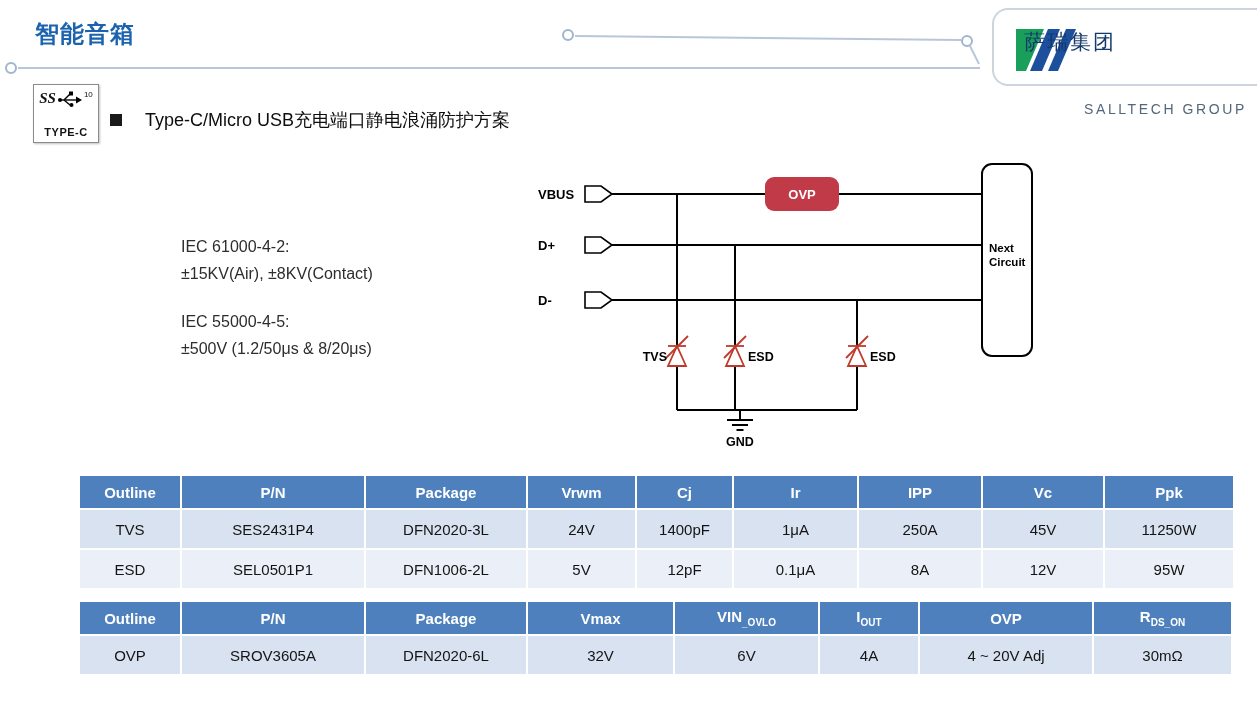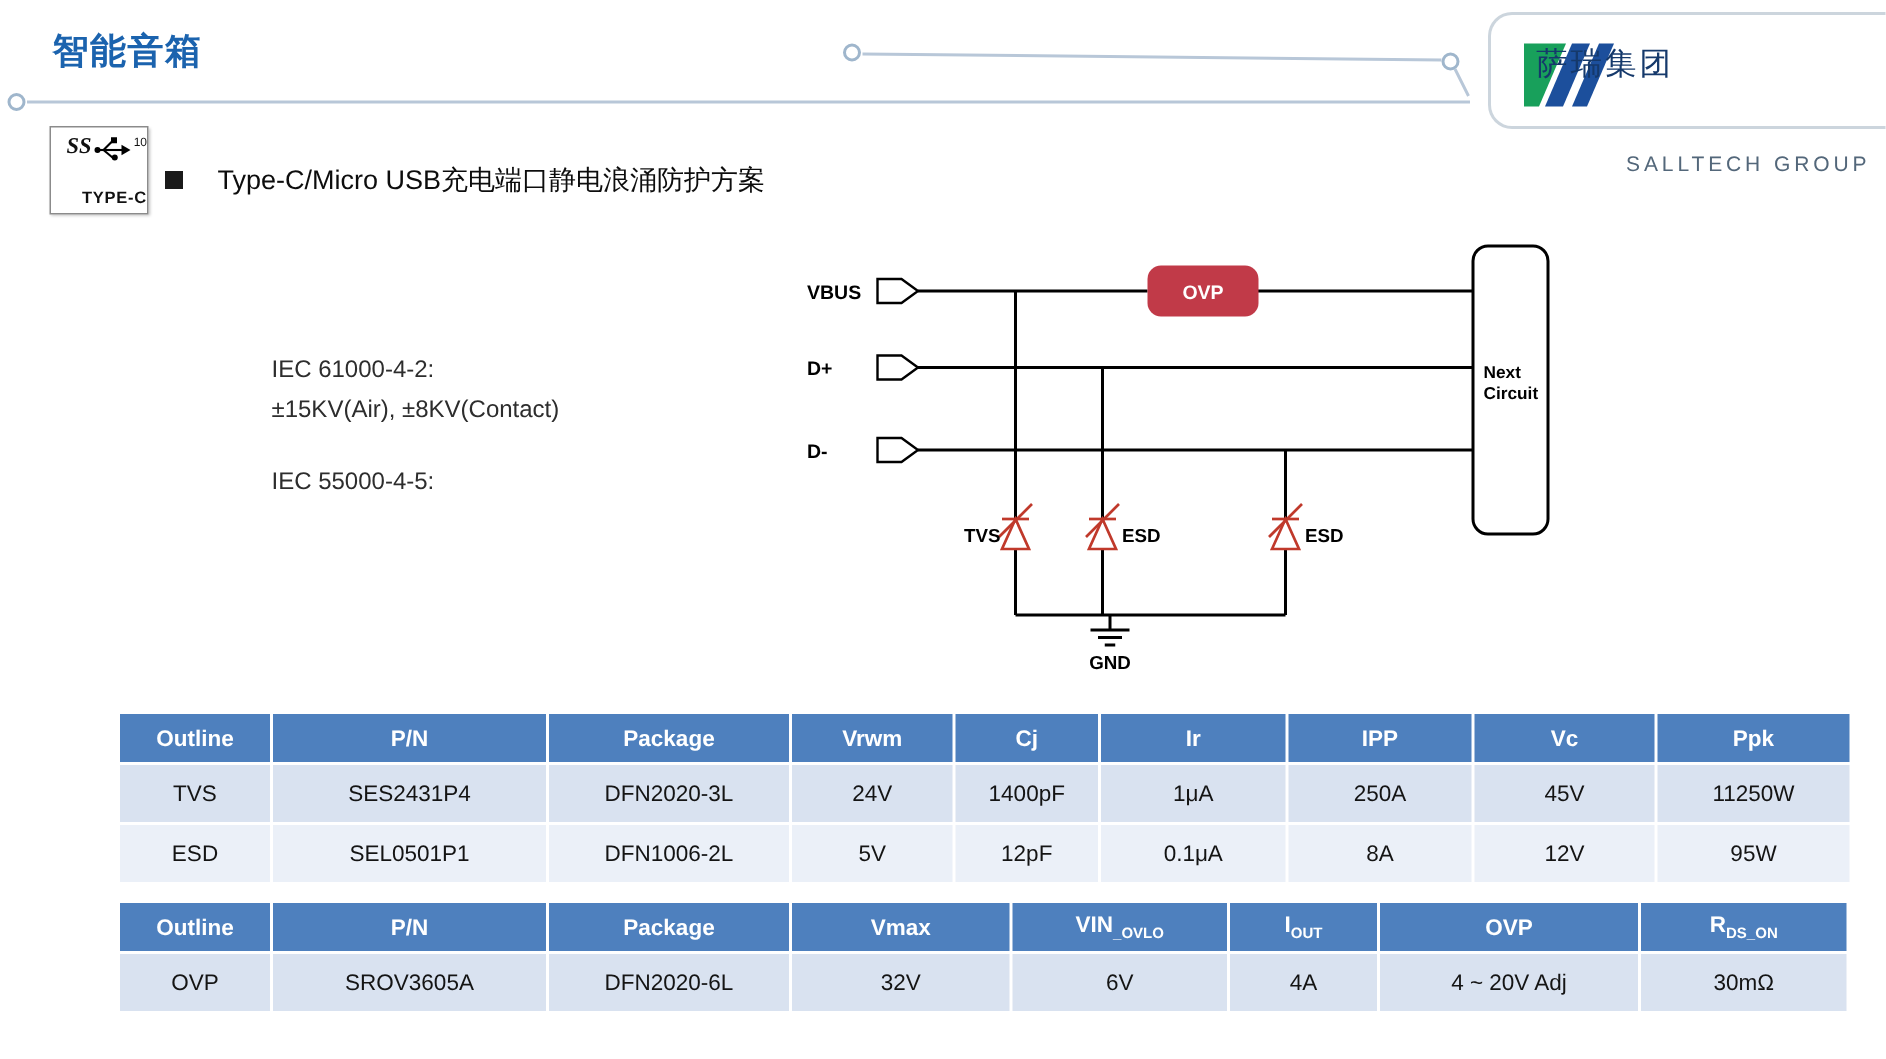--- a/index.html
+++ b/index.html
@@ -11,21 +11,21 @@
   .page-title{left:35px;top:18px;font-size:24px;font-weight:bold;color:#1b63ae;letter-spacing:1px;}
   .deco{left:0;top:0;pointer-events:none;}
   .logo-frame{left:992px;top:8px;width:268px;height:74px;border:2px solid #ccd5dd;border-right:none;
               border-radius:16px 0 0 16px;}
   .logo-mark{left:1014px;top:26px;}
   .logo-name{left:1024px;top:28px;font-size:21px;font-weight:normal;color:#15396b;letter-spacing:2px;}
   .logo-sub{left:1084px;top:57px;font-size:14px;color:#53677a;letter-spacing:2.6px;margin-top:44px;}
 
   
   .typec{left:33px;top:84px;width:64px;height:57px;border:1px solid #8b8b8b;background:#fff;
-         box-shadow:1px 1px 2px rgba(0,0,0,.25);display:flex;flex-direction:column;align-items:flex-end;justify-content:center;}
+         box-shadow:1px 1px 2px rgba(0,0,0,.25);display:flex;flex-direction:column;align-items:center;justify-content:center;}
   .typec-top{display:flex;align-items:center;gap:1px;}
   .typec .ss{font-family:"Liberation Serif", serif;font-style:italic;font-weight:bold;font-size:15px;}
   .typec sup{font-size:8px;position:relative;top:-4px;}
   .typec-label{font-size:11px;font-weight:bold;letter-spacing:.5px;margin-top:18px;}
 
   
   .section-head{left:110px;top:97px;display:flex;align-items:center;gap:12px;}
   .section-head .bullet{width:12px;height:12px;background:#1a1a1a;display:inline-block;}
   .section-head h2{margin:11px;font-size:18px;font-weight:normal;color:#0d0d0d;}
 
@@ -87,20 +87,21 @@
 <div class="abs section-head">
   <span class="bullet"></span>
   <h2>Type-C/Micro USB充电端口静电浪涌防护方案</h2>
 </div>
 
 <div class="abs specs">
   <div>IEC 61000-4-2:</div>
   <div>±15KV(Air), ±8KV(Contact)</div>
   <div class="gap"></div>
   <div>IEC 55000-4-5:</div>
+  <div>±500V (1.2/50μs &amp; 8/20μs)</div>
 </div>
 
 <svg class="abs" style="left:530px;top:152px;" width="512" height="310" viewBox="0 0 512 310">
 
   <text x="8" y="47" font-size="13" font-weight="bold">VBUS</text>
   <text x="8" y="98" font-size="13" font-weight="bold">D+</text>
   <text x="8" y="153" font-size="13" font-weight="bold">D-</text>
 
   <polygon points="55,34 71,34 82,42 71,50 55,50" fill="#fff" stroke="#000" stroke-width="1.6"></polygon>
   <polygon points="55,85 71,85 82,93 71,101 55,101" fill="#fff" stroke="#000" stroke-width="1.6"></polygon>

